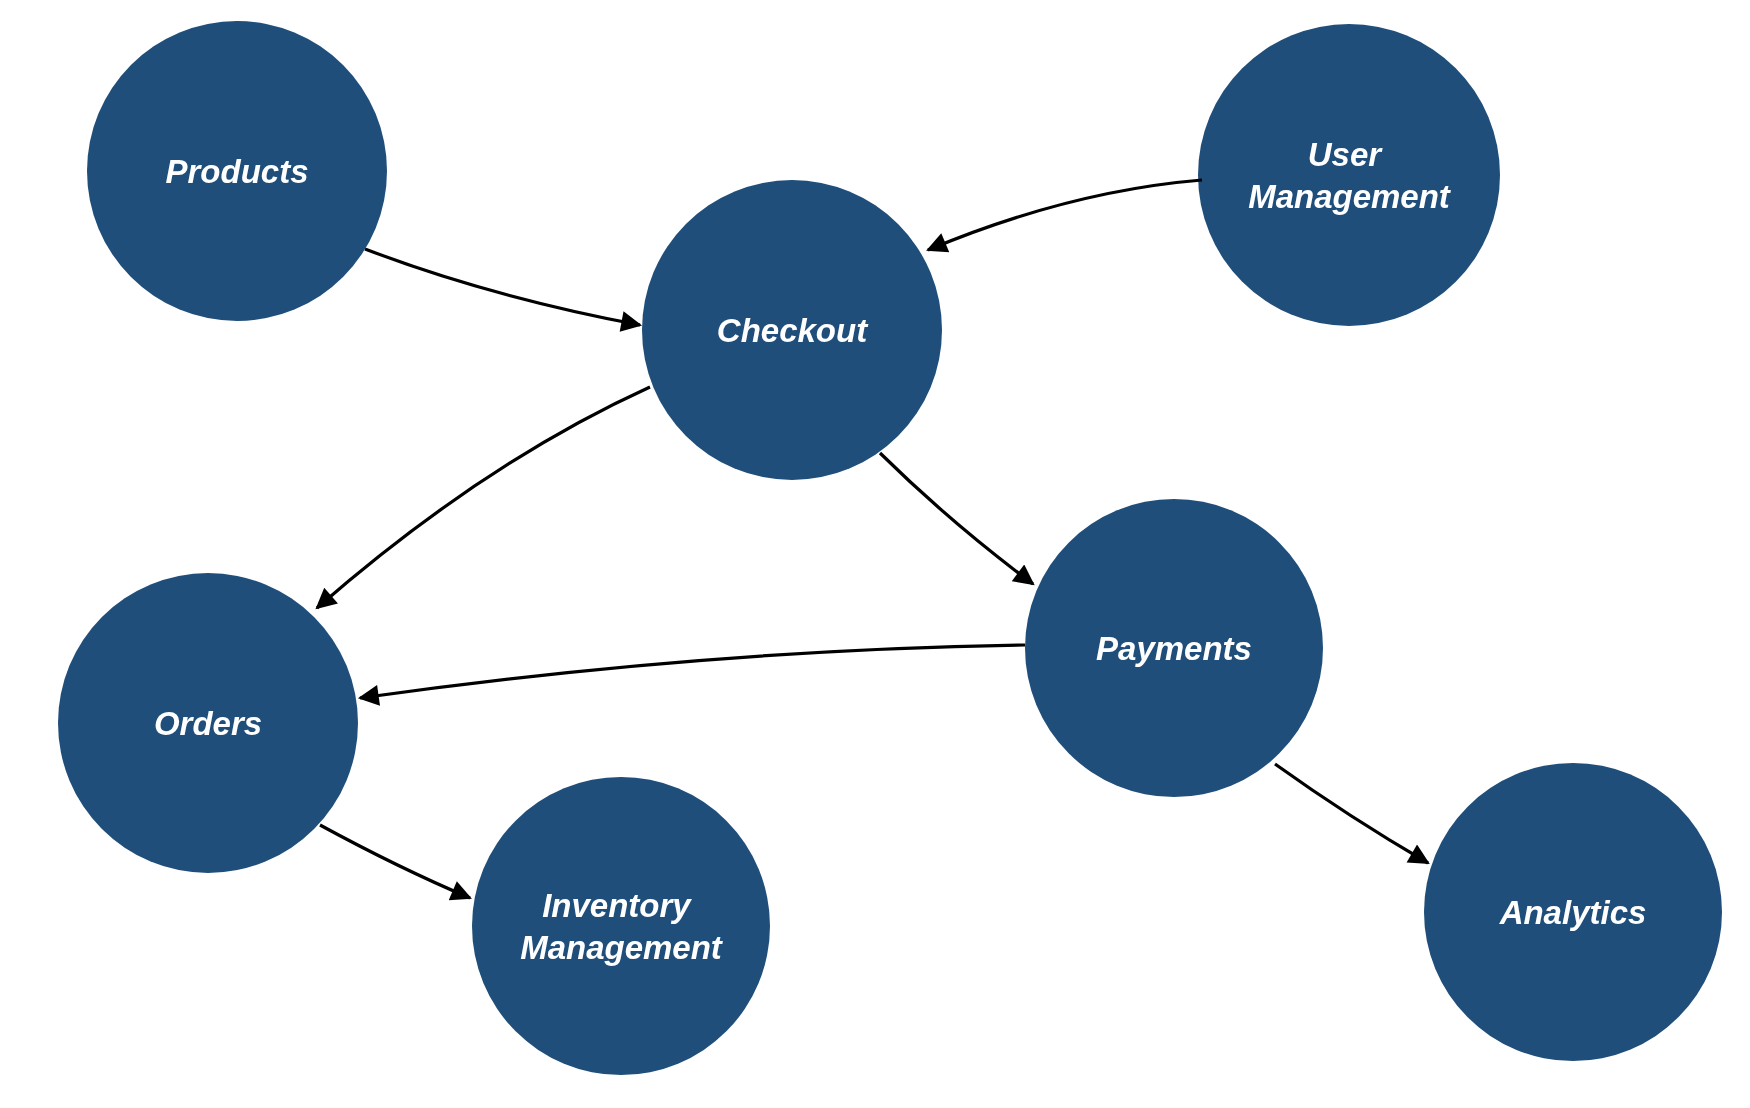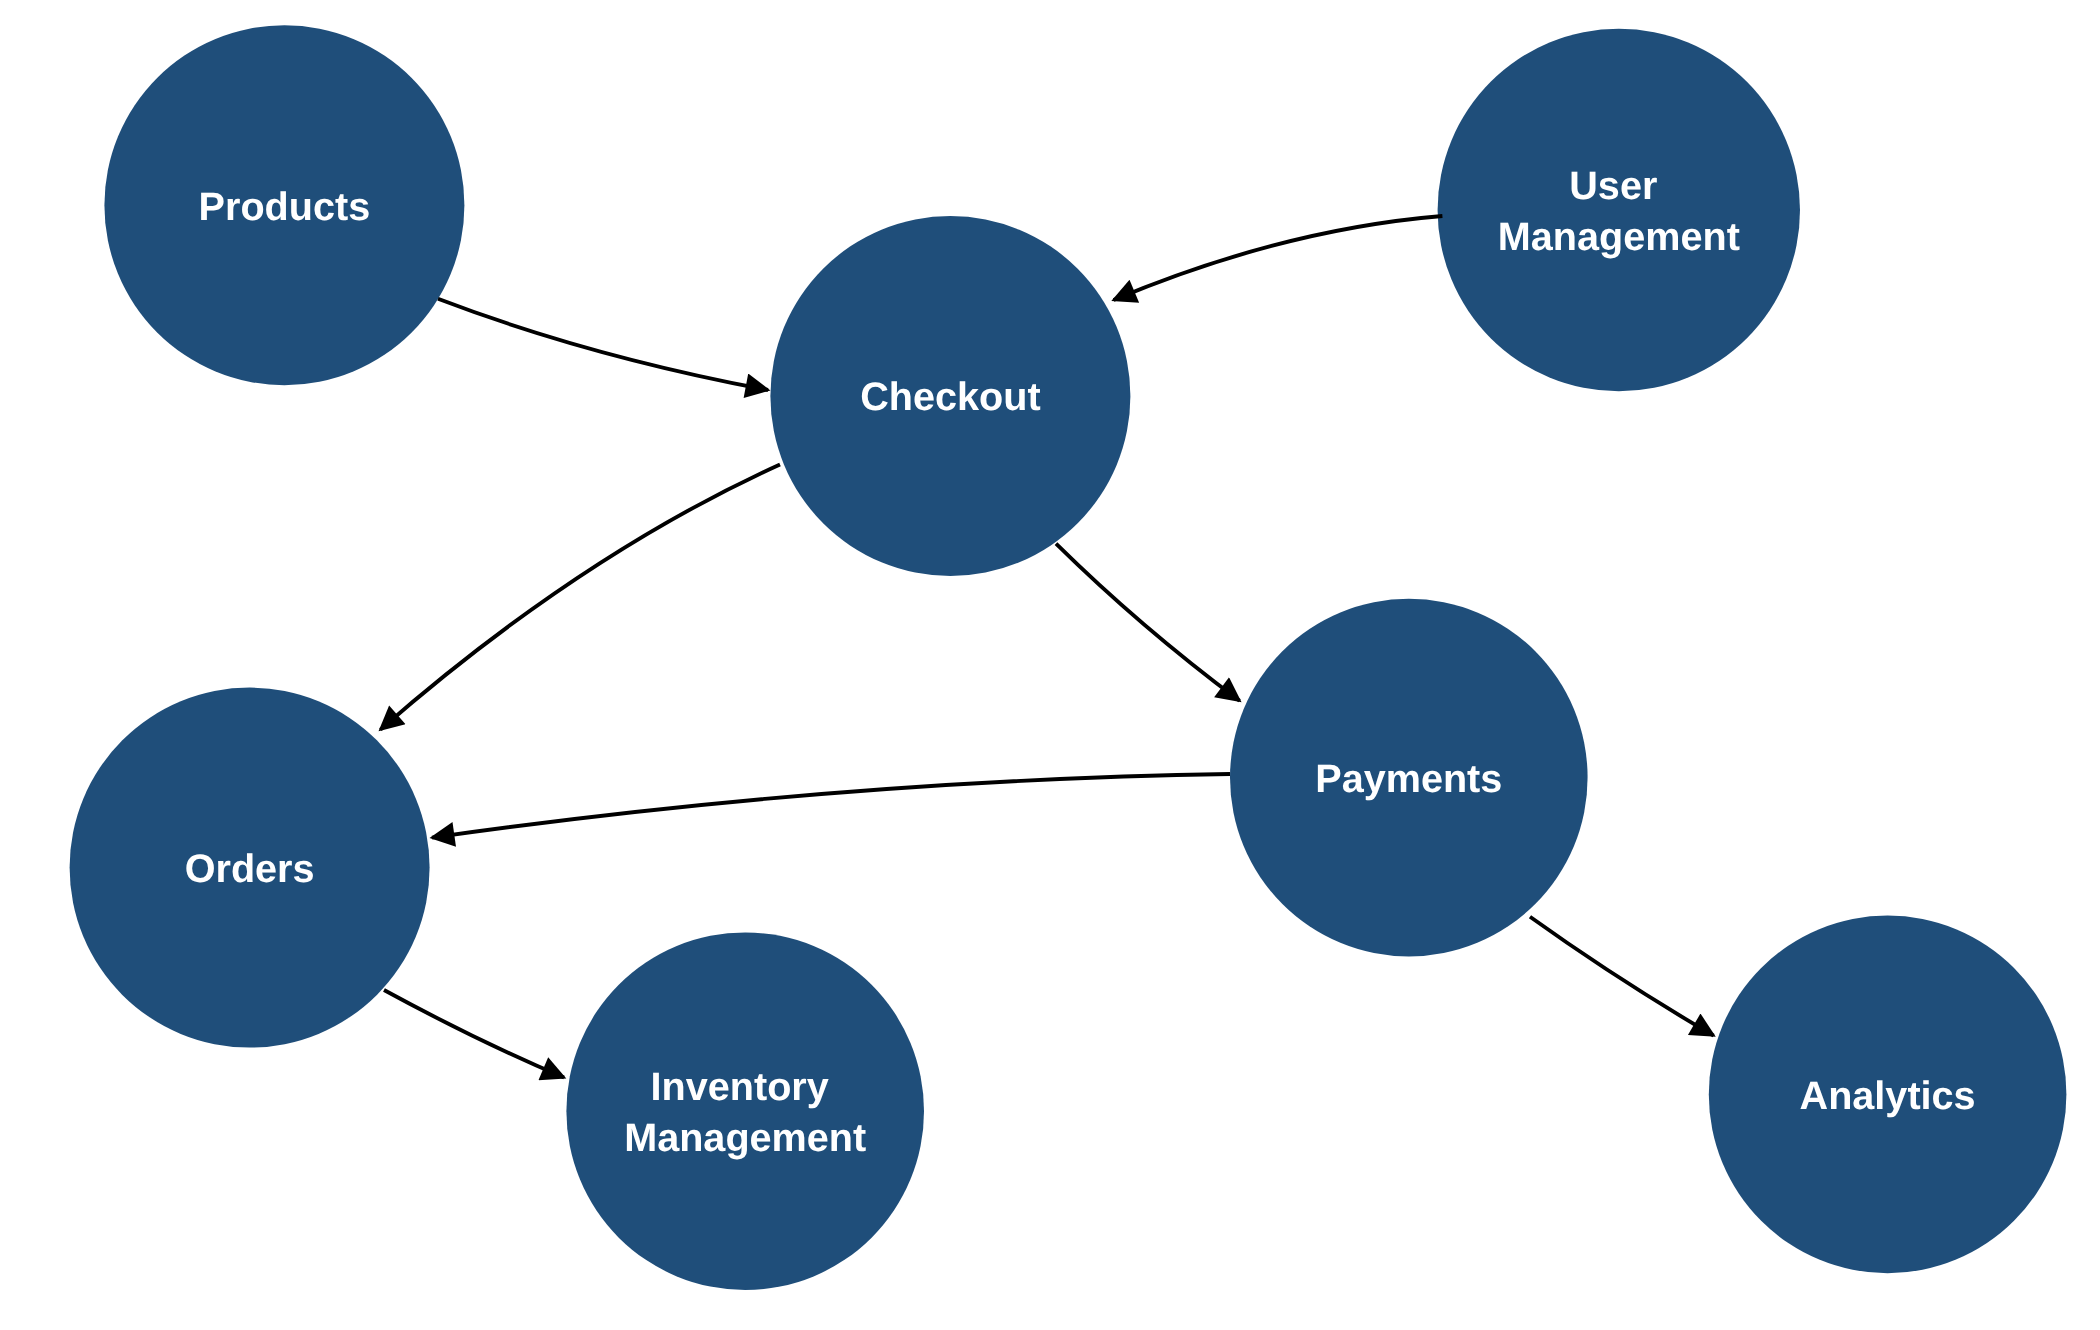--- a/index.html
+++ b/index.html
@@ -3,20 +3,21 @@
 <meta charset="utf-8">
 <style>
   html, body { margin: 0; padding: 0; background: #ffffff; }
   .canvas {
     position: relative;
     width: 1750px;
     height: 1108px;
     background: #ffffff;
     overflow: hidden;
     font-family: "Liberation Sans", sans-serif;
+    font-style: italic;
   }
   svg.diagram { display: block; width: 1750px; height: 1108px; }
   .edge {
     fill: none;
     stroke: #000000;
     stroke-width: 3.2;
     stroke-linecap: butt;
   }
   .arrowhead { fill: #000000; }
   .node-label {

